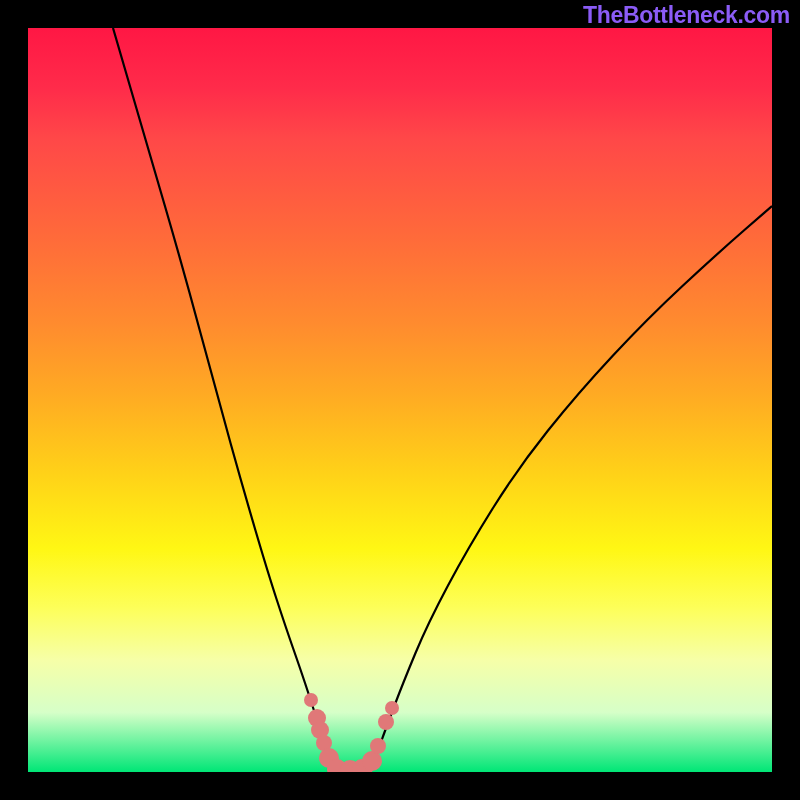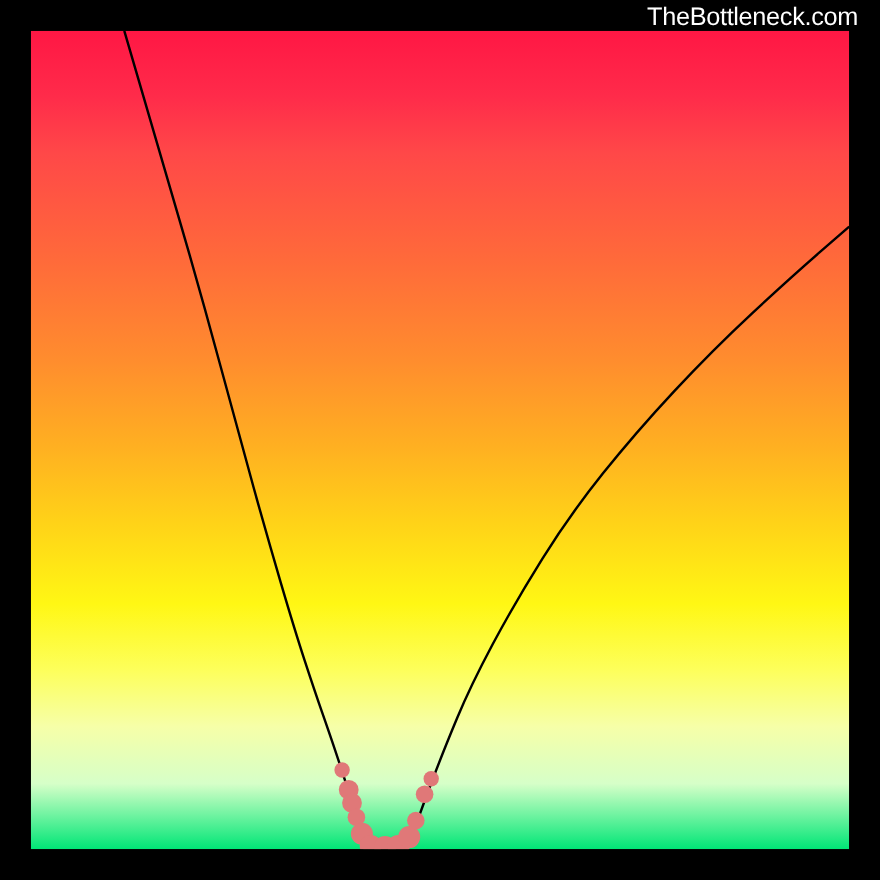--- a/index.html
+++ b/index.html
@@ -42,24 +42,24 @@
       #fff714 70%,
       #fdff5a 78%,
       #f6ffa8 85%,
       #d6ffc8 92%,
       #00e676 100%
     );
   }
   .watermark {
     position: absolute;
     top: 2px;
-    right: 20px;
-    color: #ffffff;
+    right: 10px;
+    color: #8b5cf6;
     font-size: 23px;
-    font-weight: 400;
+    font-weight: 700;
     letter-spacing: -0.3px;
     z-index: 10;
   }
   svg.curve {
     position: absolute;
     left: 0;
     top: 0;
     width: 100%;
     height: 100%;
   }

